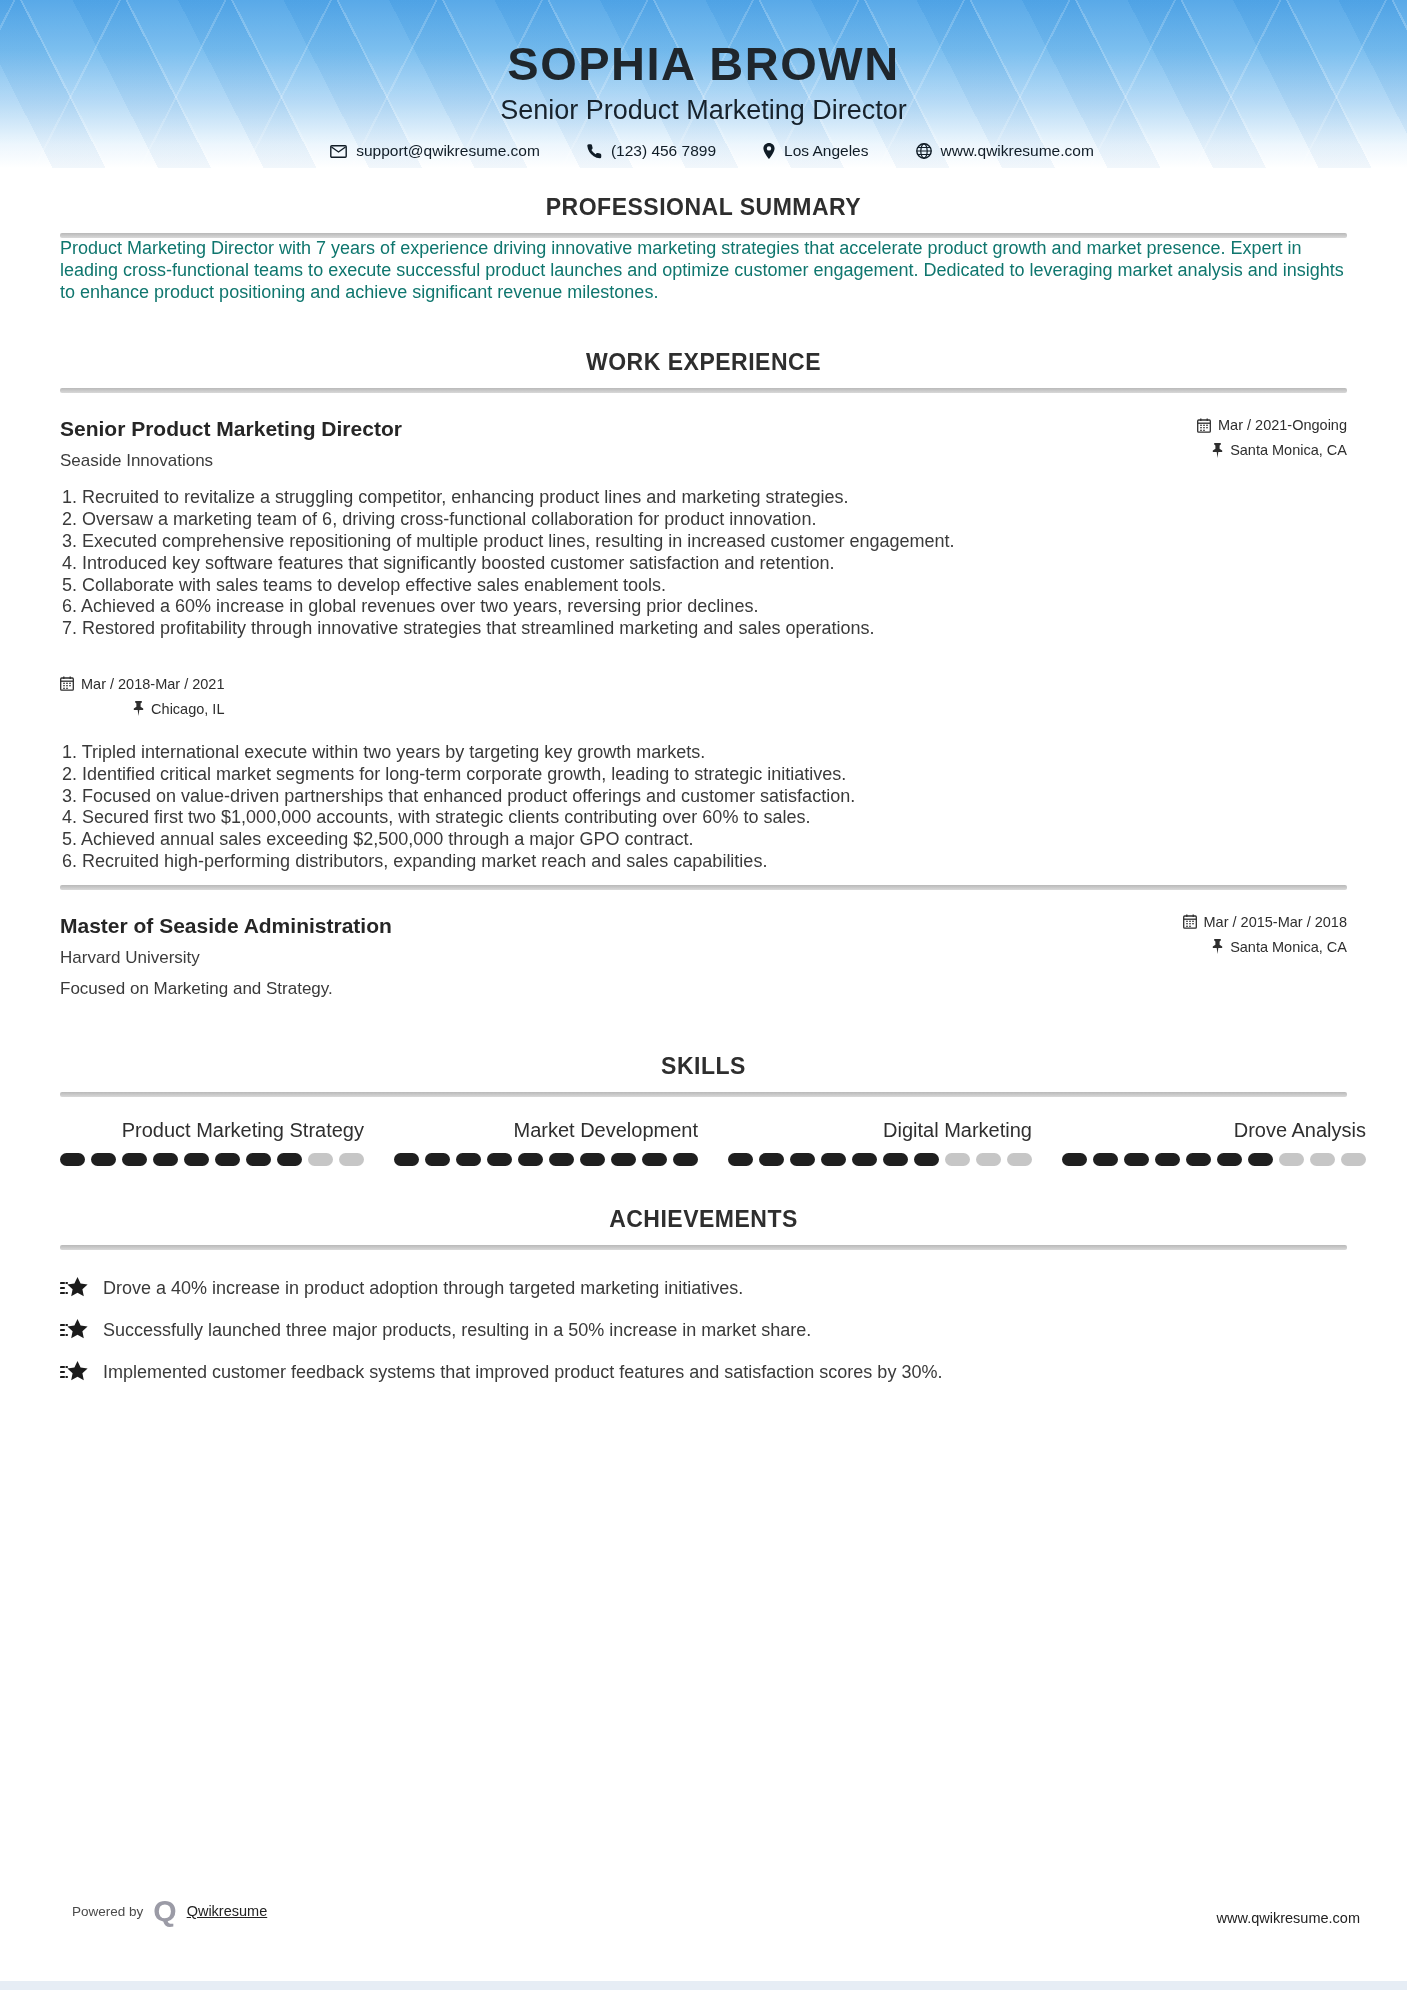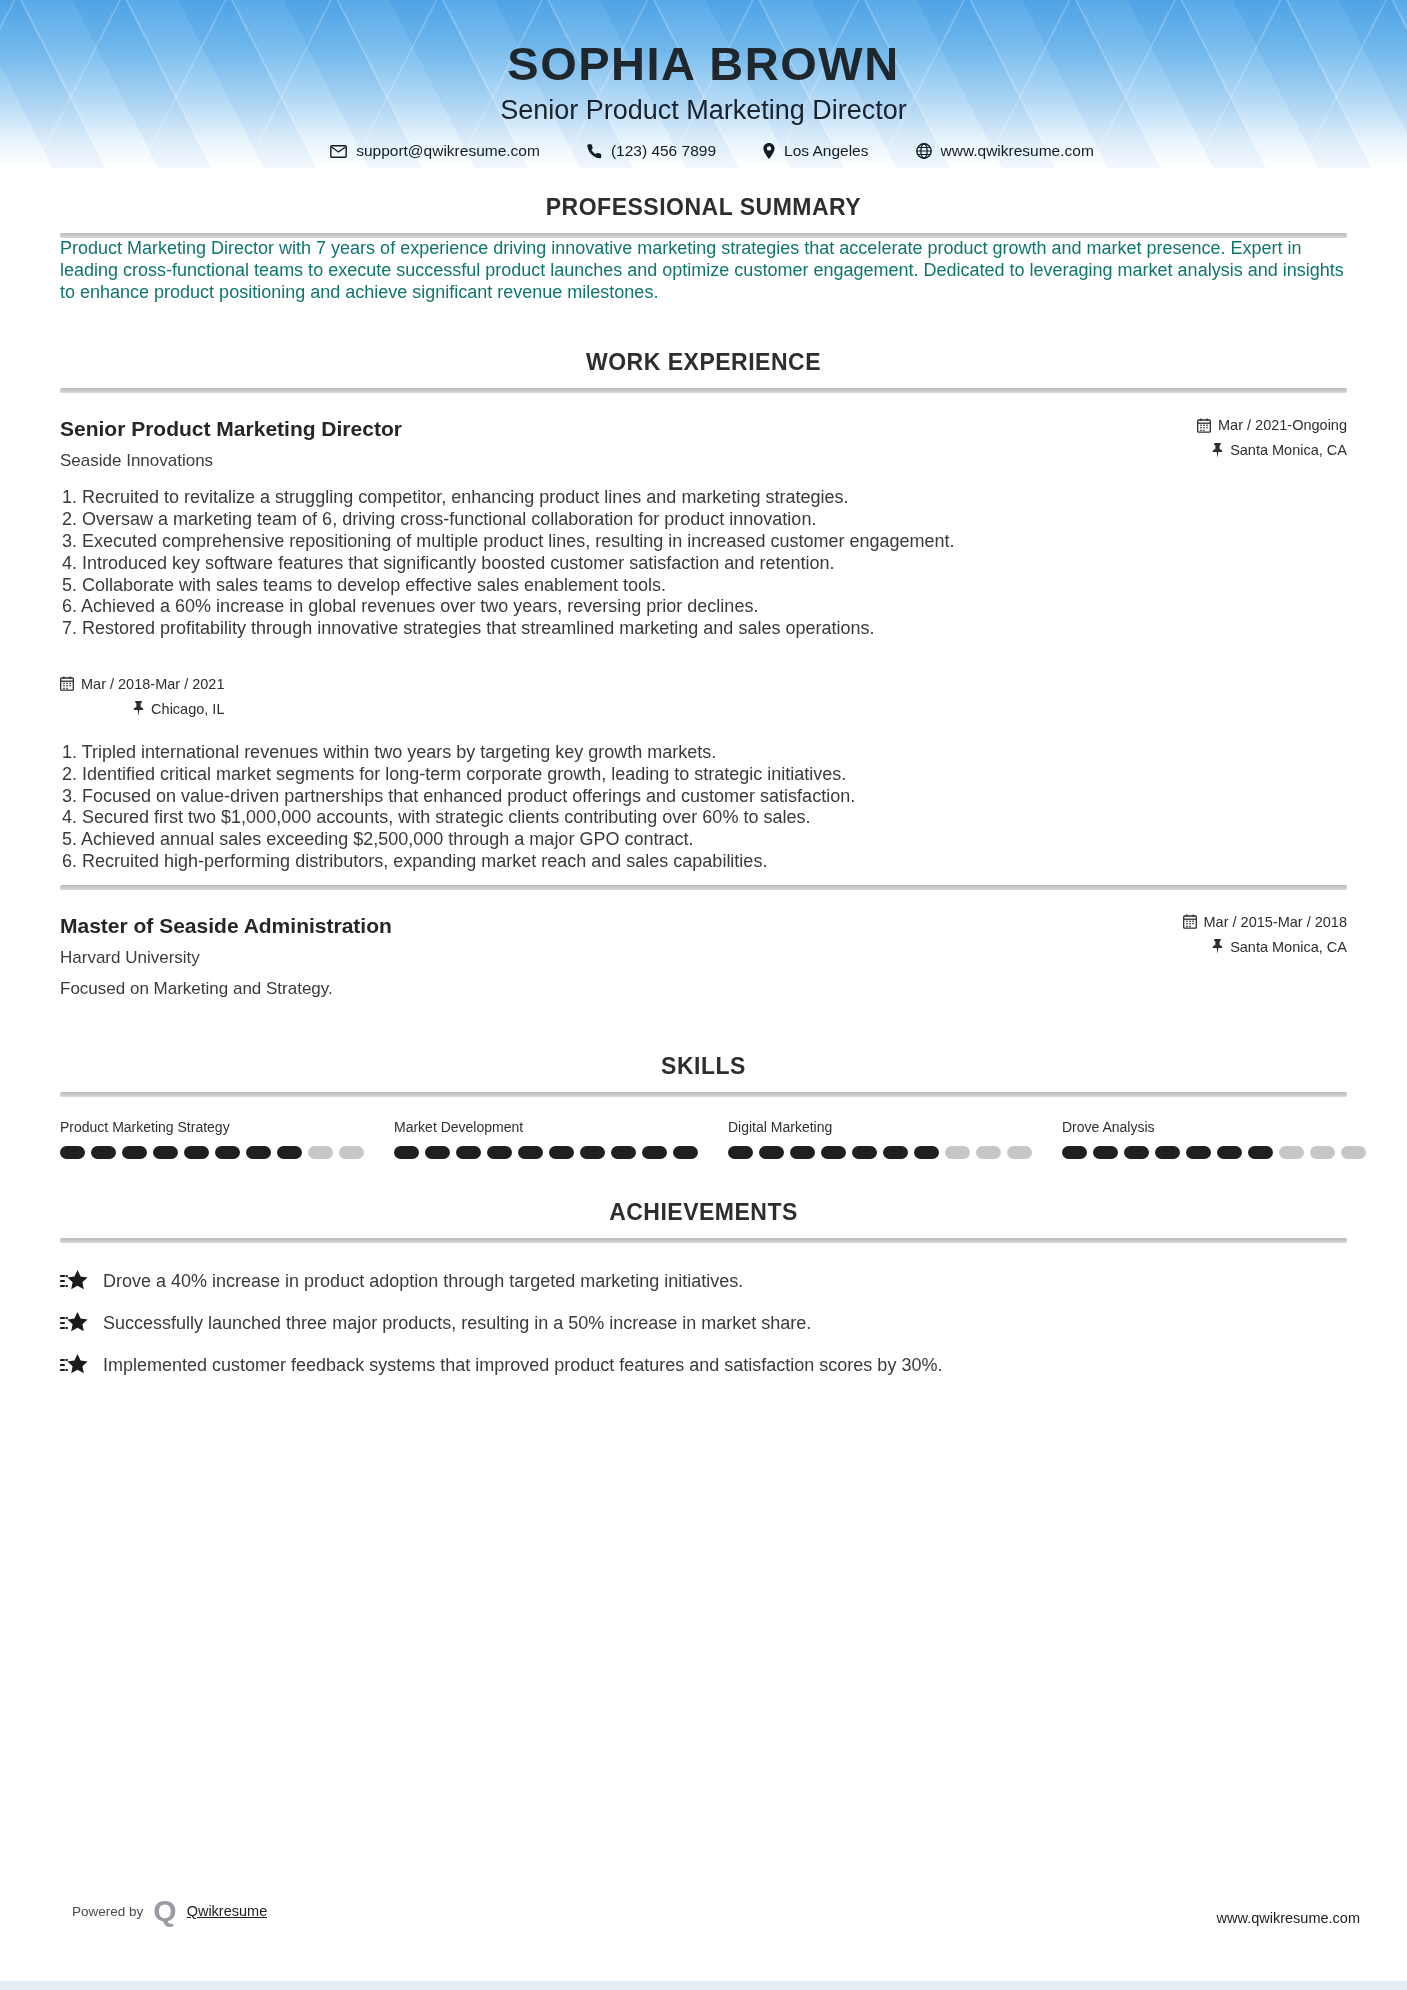--- a/index.html
+++ b/index.html
@@ -42,21 +42,21 @@
   .meta-row svg { display:block; }
   ol.duties { list-style:none; counter-reset:d; margin:16px 0 0; padding:0 0 0 2px; }
   ol.duties li { counter-increment:d; font-size:18px; line-height:21.8px; color:#3a3a3a; }
   ol.duties li::before { content:counter(d) ". "; }
 
   .edu-heading { margin-top:60px; }
   .edu-note { font-size:17px; color:#3a3a3a; margin-top:11px; }
 
   .skills-heading { margin-top:54px; }
   .skills-grid { display:grid; grid-template-columns:repeat(4,1fr); column-gap:30px; margin-top:22px; }
-  .skill-label { font-size:14px; color:#2f2f2f; }
+  .skill-label { font-size:20px; color:#2f2f2f;text-align:right; }
   .dots { display:flex; gap:6px; margin-top:11px; }
   .dot { width:25px; height:13px; border-radius:6.5px; background:#c6c6c6; }
   .dot.filled { background:#1f1f1f; }
 
   .ach-heading { margin-top:40px; }
   .ach-list { margin-top:26px; }
   .ach-item { display:flex; align-items:center; gap:15px; margin-bottom:16px; }
   .ach-item svg { flex:0 0 auto; }
   .ach-text { font-size:18px; color:#3a3a3a; line-height:21.8px; }
 
@@ -170,21 +170,21 @@
         </div>
         <div class="meta-row">
           <svg width="11" height="15" viewBox="0 0 11 15">
                     <path fill="#2e2e2e" d="M2.2 0h6.6v1.6L7.6 2.6v3.2l2.6 1.7v1.6H6.3L5.5 15l-.8-5.9H.8V7.5l2.6-1.7V2.6L2.2 1.6z"></path>
                   </svg>
           <span>Chicago, IL</span>
         </div>
       </div>
     </div>
     <ol class="duties">
-              <li>Tripled international revenues within two years by targeting key growth markets.</li>
+              <li>Tripled international execute within two years by targeting key growth markets.</li>
               <li>Identified critical market segments for long-term corporate growth, leading to strategic initiatives.</li>
               <li>Focused on value-driven partnerships that enhanced product offerings and customer satisfaction.</li>
               <li>Secured first two $1,000,000 accounts, with strategic clients contributing over 60% to sales.</li>
               <li>Achieved annual sales exceeding $2,500,000 through a major GPO contract.</li>
               <li>Recruited high-performing distributors, expanding market reach and sales capabilities.</li>
             </ol>
   </div>
 </div>
     </section>
 

